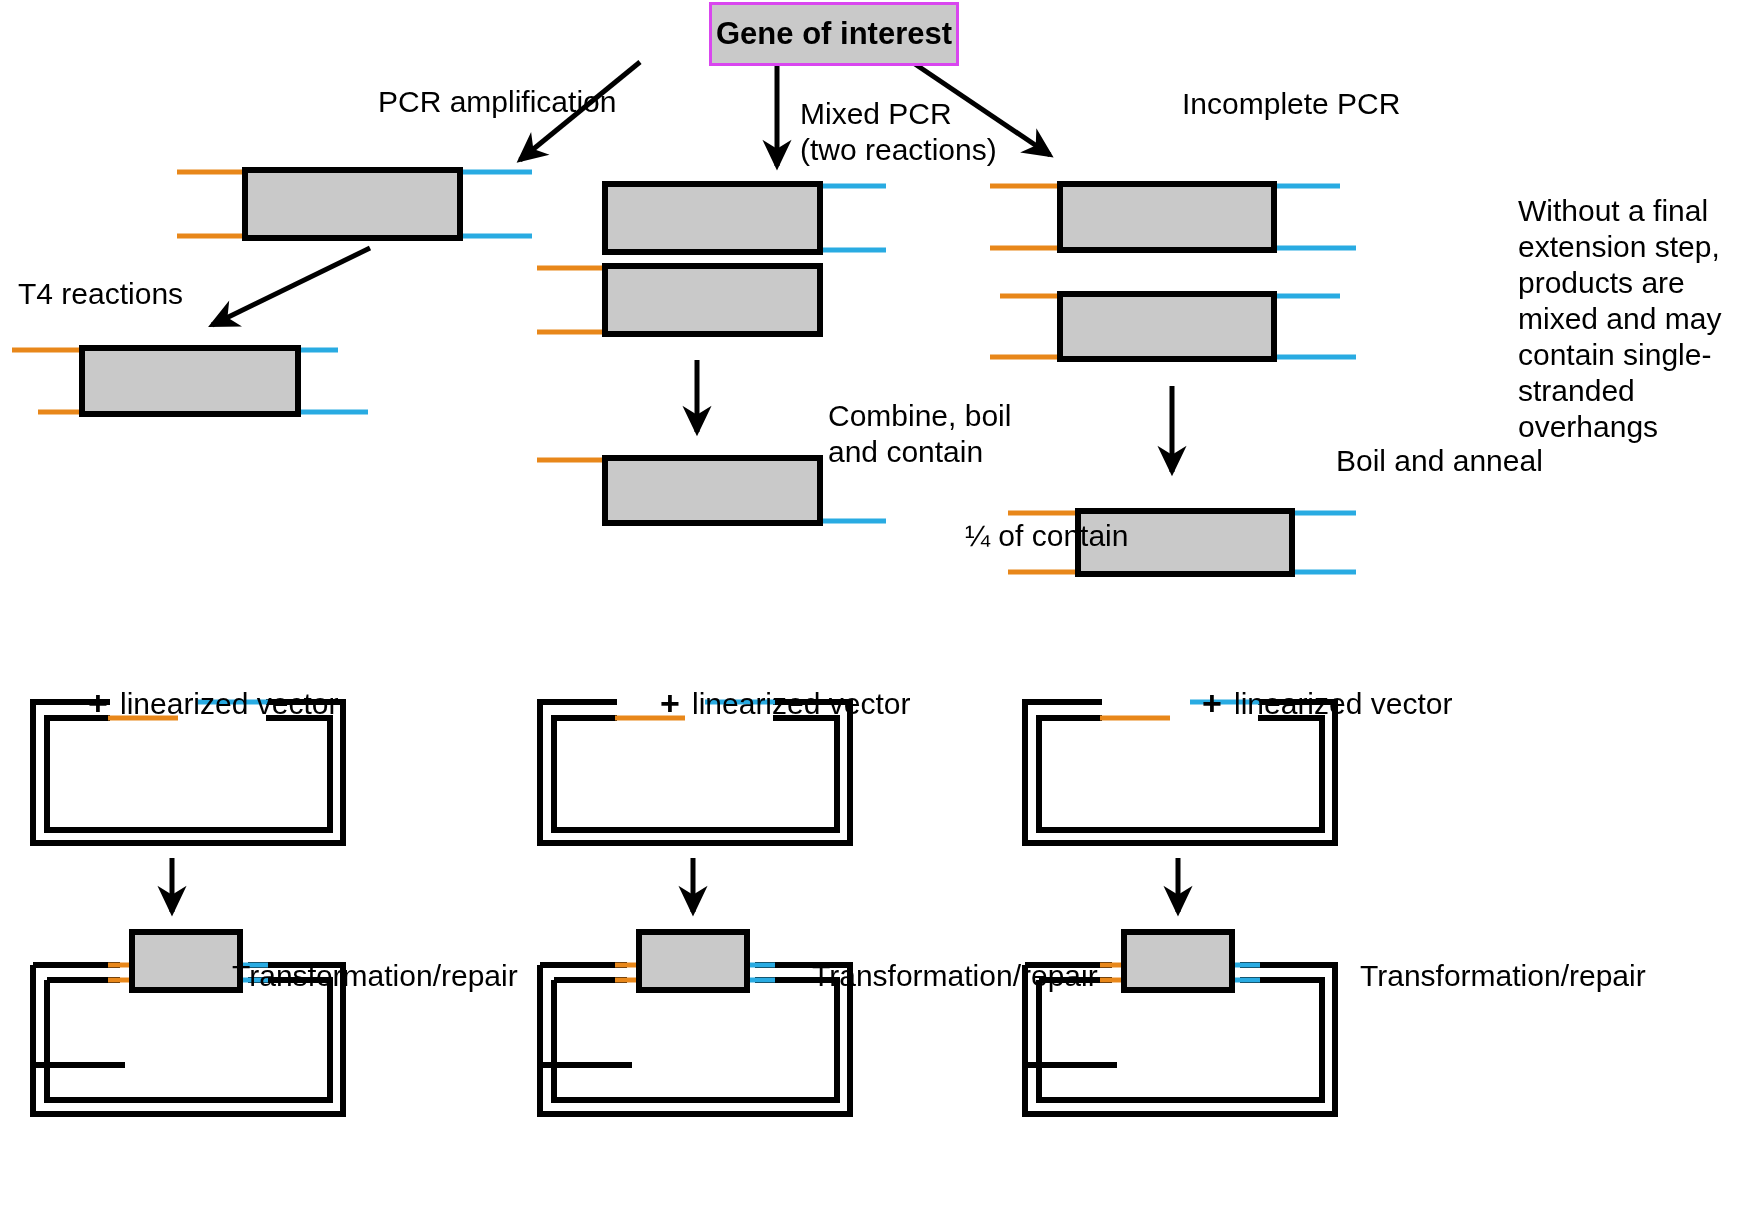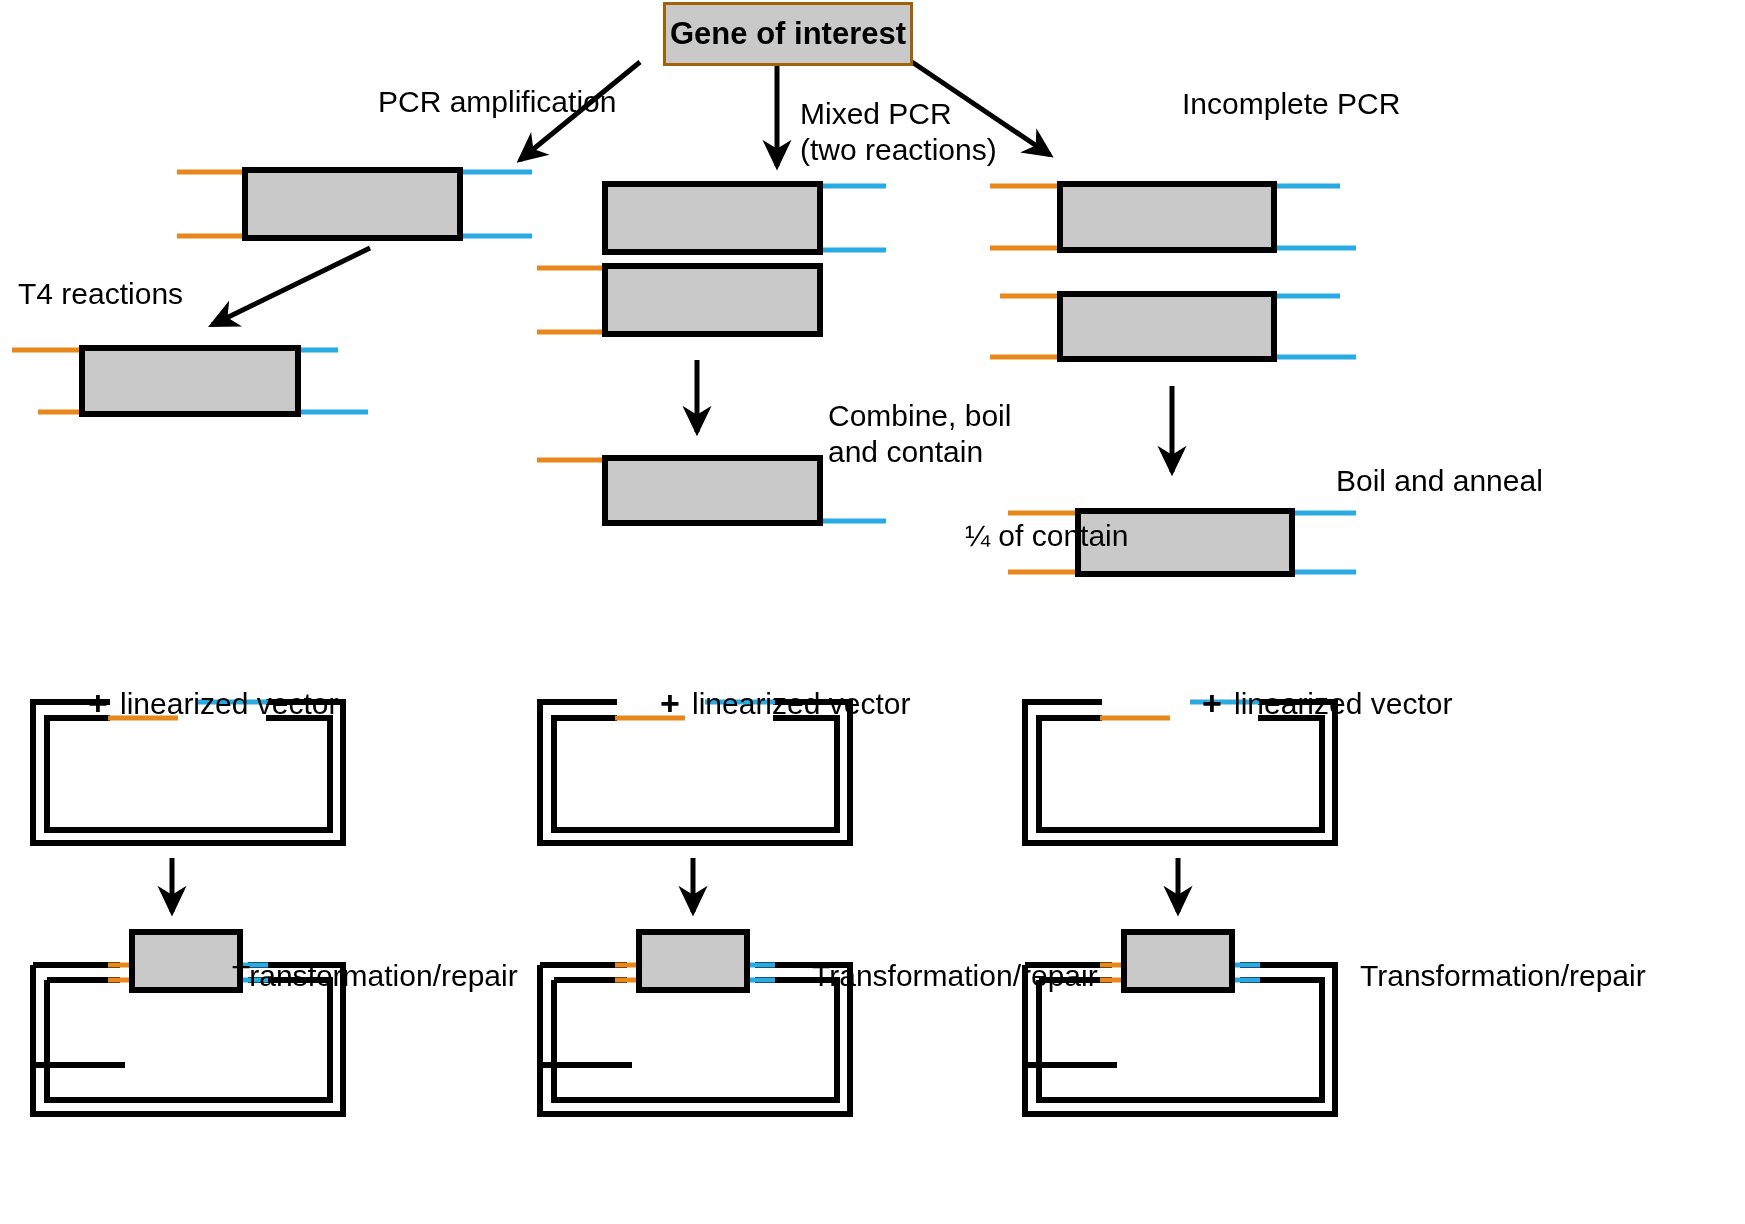--- a/index.html
+++ b/index.html
@@ -30,27 +30,28 @@
     font-family: "Liberation Sans", sans-serif;
     font-size: 30px;
     line-height: 36px;
     color: #000000;
     white-space: pre;
   }
   .lbl.multi { white-space: pre-line; }
   .title-box {
     position: absolute;
     background: #c9c9c9;
-    border: 3px solid #a16207;
+    border: 3px solid #d946ef;
     display: flex;
     align-items: center;
     justify-content: center;
     font-weight: bold;
     font-size: 31px;
     font-family: "Liberation Sans", sans-serif;
+    margin-left: 46px;
   }
   .plus {
     position: absolute;
     font-size: 34px;
     font-weight: bold;
     font-family: "Liberation Sans", sans-serif;
   }
 </style>
 </head>
 <body>
@@ -236,22 +237,29 @@
 
   <div class="lbl" style="left:378px; top:84px;">PCR amplification</div>
 
   <div class="lbl" style="left:1182px; top:86px;text-align:right;">Incomplete PCR</div>
 
   <div class="lbl" style="left:18px; top:276px;">T4 reactions</div>
 
   <div class="lbl multi" style="left:828px; top:398px;">Combine, boil
 and contain</div>
 
-  <div class="lbl" style="left:1336px; top:443px;margin-top:20px;">Boil and anneal</div>
-
+  <div class="lbl" style="left:1336px; top:443px;">Boil and anneal</div>
+
+  <div class="lbl multi" style="left:1518px; top:193px;">Without a final
+extension step,
+products are
+mixed and may
+contain single-
+stranded
+overhangs</div>
 
   <div class="lbl" style="left:965px; top:518px;">¼ of contain</div>
 
 
   <div class="plus" style="left:88px; top:684px;">+</div>
   <div class="lbl" style="left:120px; top:686px;">linearized vector</div>
 
   <div class="plus" style="left:660px; top:684px;">+</div>
   <div class="lbl" style="left:692px; top:686px;">linearized vector</div>
 

